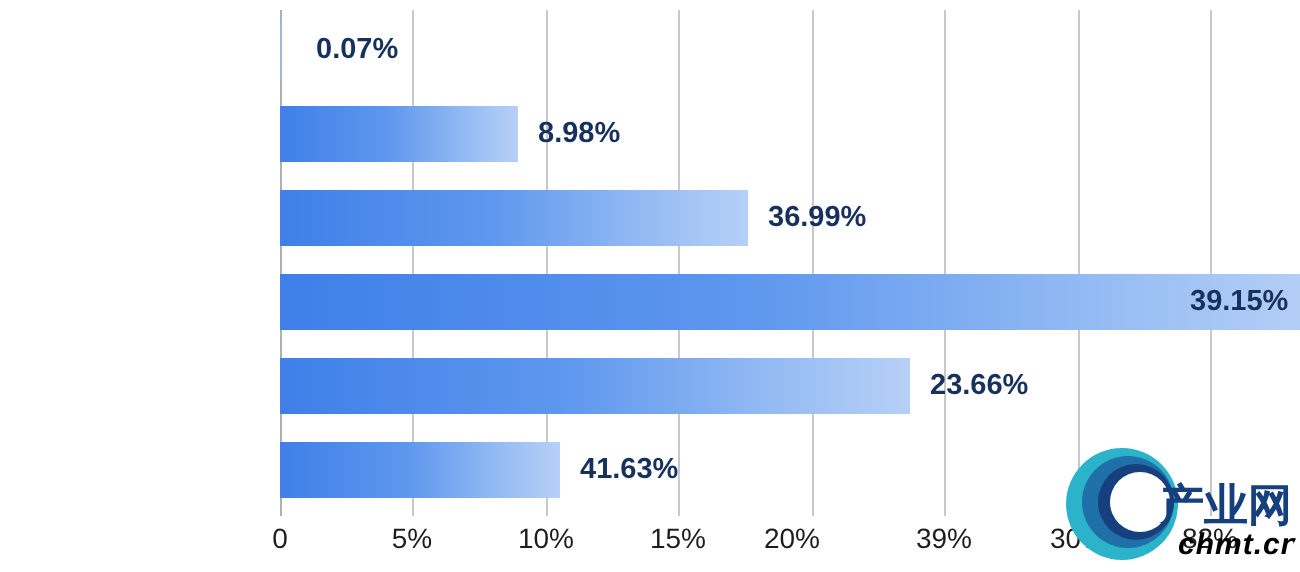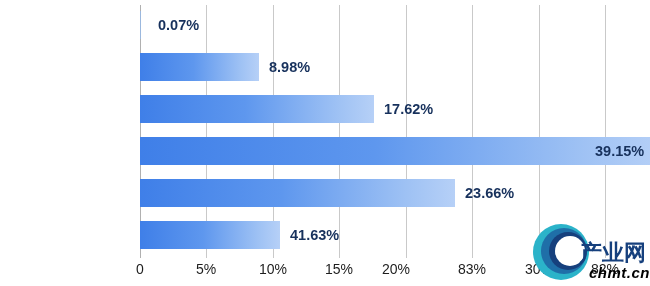--- a/index.html
+++ b/index.html
@@ -7,20 +7,21 @@
     padding: 0;
     background: #ffffff;
   }
   #page {
     position: relative;
     width: 650px;
     height: 286px;
     background: #ffffff;
     font-family: "Liberation Sans", sans-serif;
     overflow: hidden;
+    border-radius: 27px;
   }
 
   
   .plot-area {
     position: absolute;
     left: 140px;
     top: 5px;
     width: 532px;      
     height: 253px;
   }
@@ -160,21 +161,21 @@
 
     <div class="row" style="top:48px">
 
       <div class="bar" style="width:119px"></div>
       <div class="val-label" style="left:129px">8.98%</div>
     </div>
 
     <div class="row" style="top:90px">
 
       <div class="bar" style="width:234px"></div>
-      <div class="val-label" style="left:244px">17.62%</div>
+      <div class="val-label" style="left:244px">36.99%</div>
     </div>
 
     <div class="row" style="top:132px">
 
       <div class="bar" style="width:521px"></div>
       <div class="val-label" style="left:455px; top:0">39.15%</div>
     </div>
 
     <div class="row" style="top:174px">
 
@@ -188,21 +189,21 @@
       <div class="val-label" style="left:150px">41.63%</div>
     </div>
   </div>
 
   <div class="xaxis">
     <div class="tick-label" style="left:0px">0</div>
     <div class="tick-label" style="left:66px">5%</div>
     <div class="tick-label" style="left:133px">10%</div>
     <div class="tick-label" style="left:199px">15%</div>
     <div class="tick-label" style="left:256px">20%</div>
-    <div class="tick-label" style="left:332px">83%</div>
+    <div class="tick-label" style="left:332px">39%</div>
     <div class="tick-label" style="left:399px">30%</div>
     <div class="tick-label" style="left:465px">82%</div>
 
   </div>
 
   <div class="watermark">
     <div class="wm-rings">
       <div class="wm-ring wm-r1"></div>
       <div class="wm-ring wm-r2"></div>
       <div class="wm-ring wm-r3"></div>

